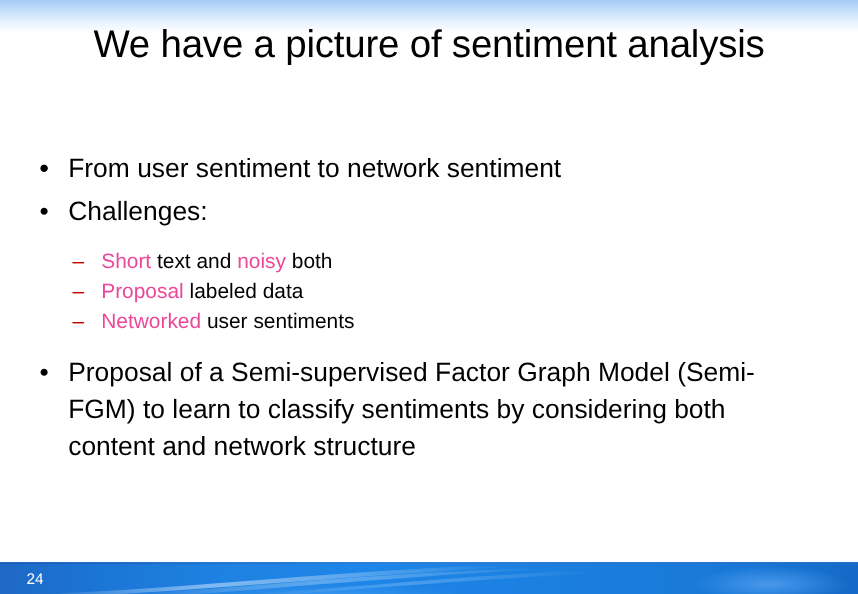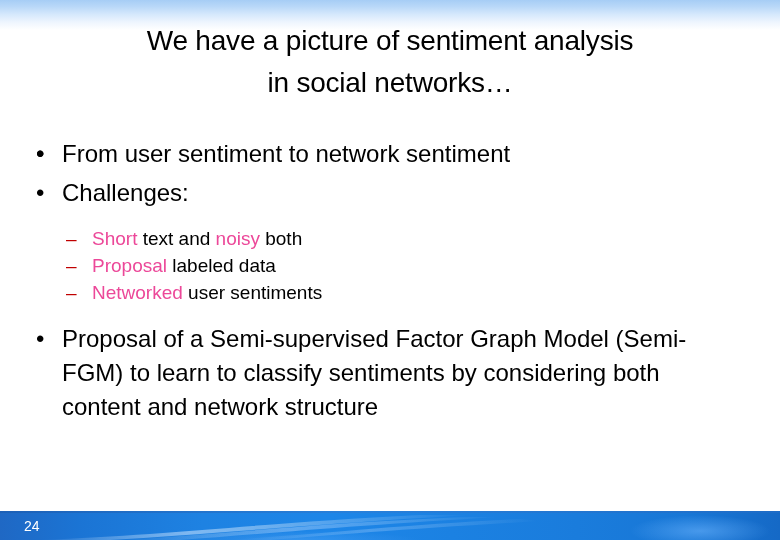--- a/index.html
+++ b/index.html
@@ -33,21 +33,21 @@
 
   
   .title-block {
     position: absolute;
     left: 18px;
     top: 20px;
     width: 744px;
     text-align: center;
   }
   .title-line {
-    font-size: 28px;
+    font-size: 35px;
     line-height: 42px;
     color: #000000;
     font-weight: normal;
     letter-spacing: -0.2px;
     white-space: nowrap;
   }
 
   
   .body-block {
     position: absolute;
@@ -156,21 +156,20 @@
 </style>
 </head>
 <body>
 
 <div id="slide">
 
   <div class="top-band"></div>
 
   <div class="title-block">
     <div class="title-line">We have a picture of sentiment analysis</div>
-    <div class="title-line">in social networks…</div>
   </div>
 
   <div class="body-block">
 
     <div class="bullet-l1">
       <span class="marker">•</span>
     </div>
 
     <div class="bullet-l1">
       <span class="marker">•</span>

